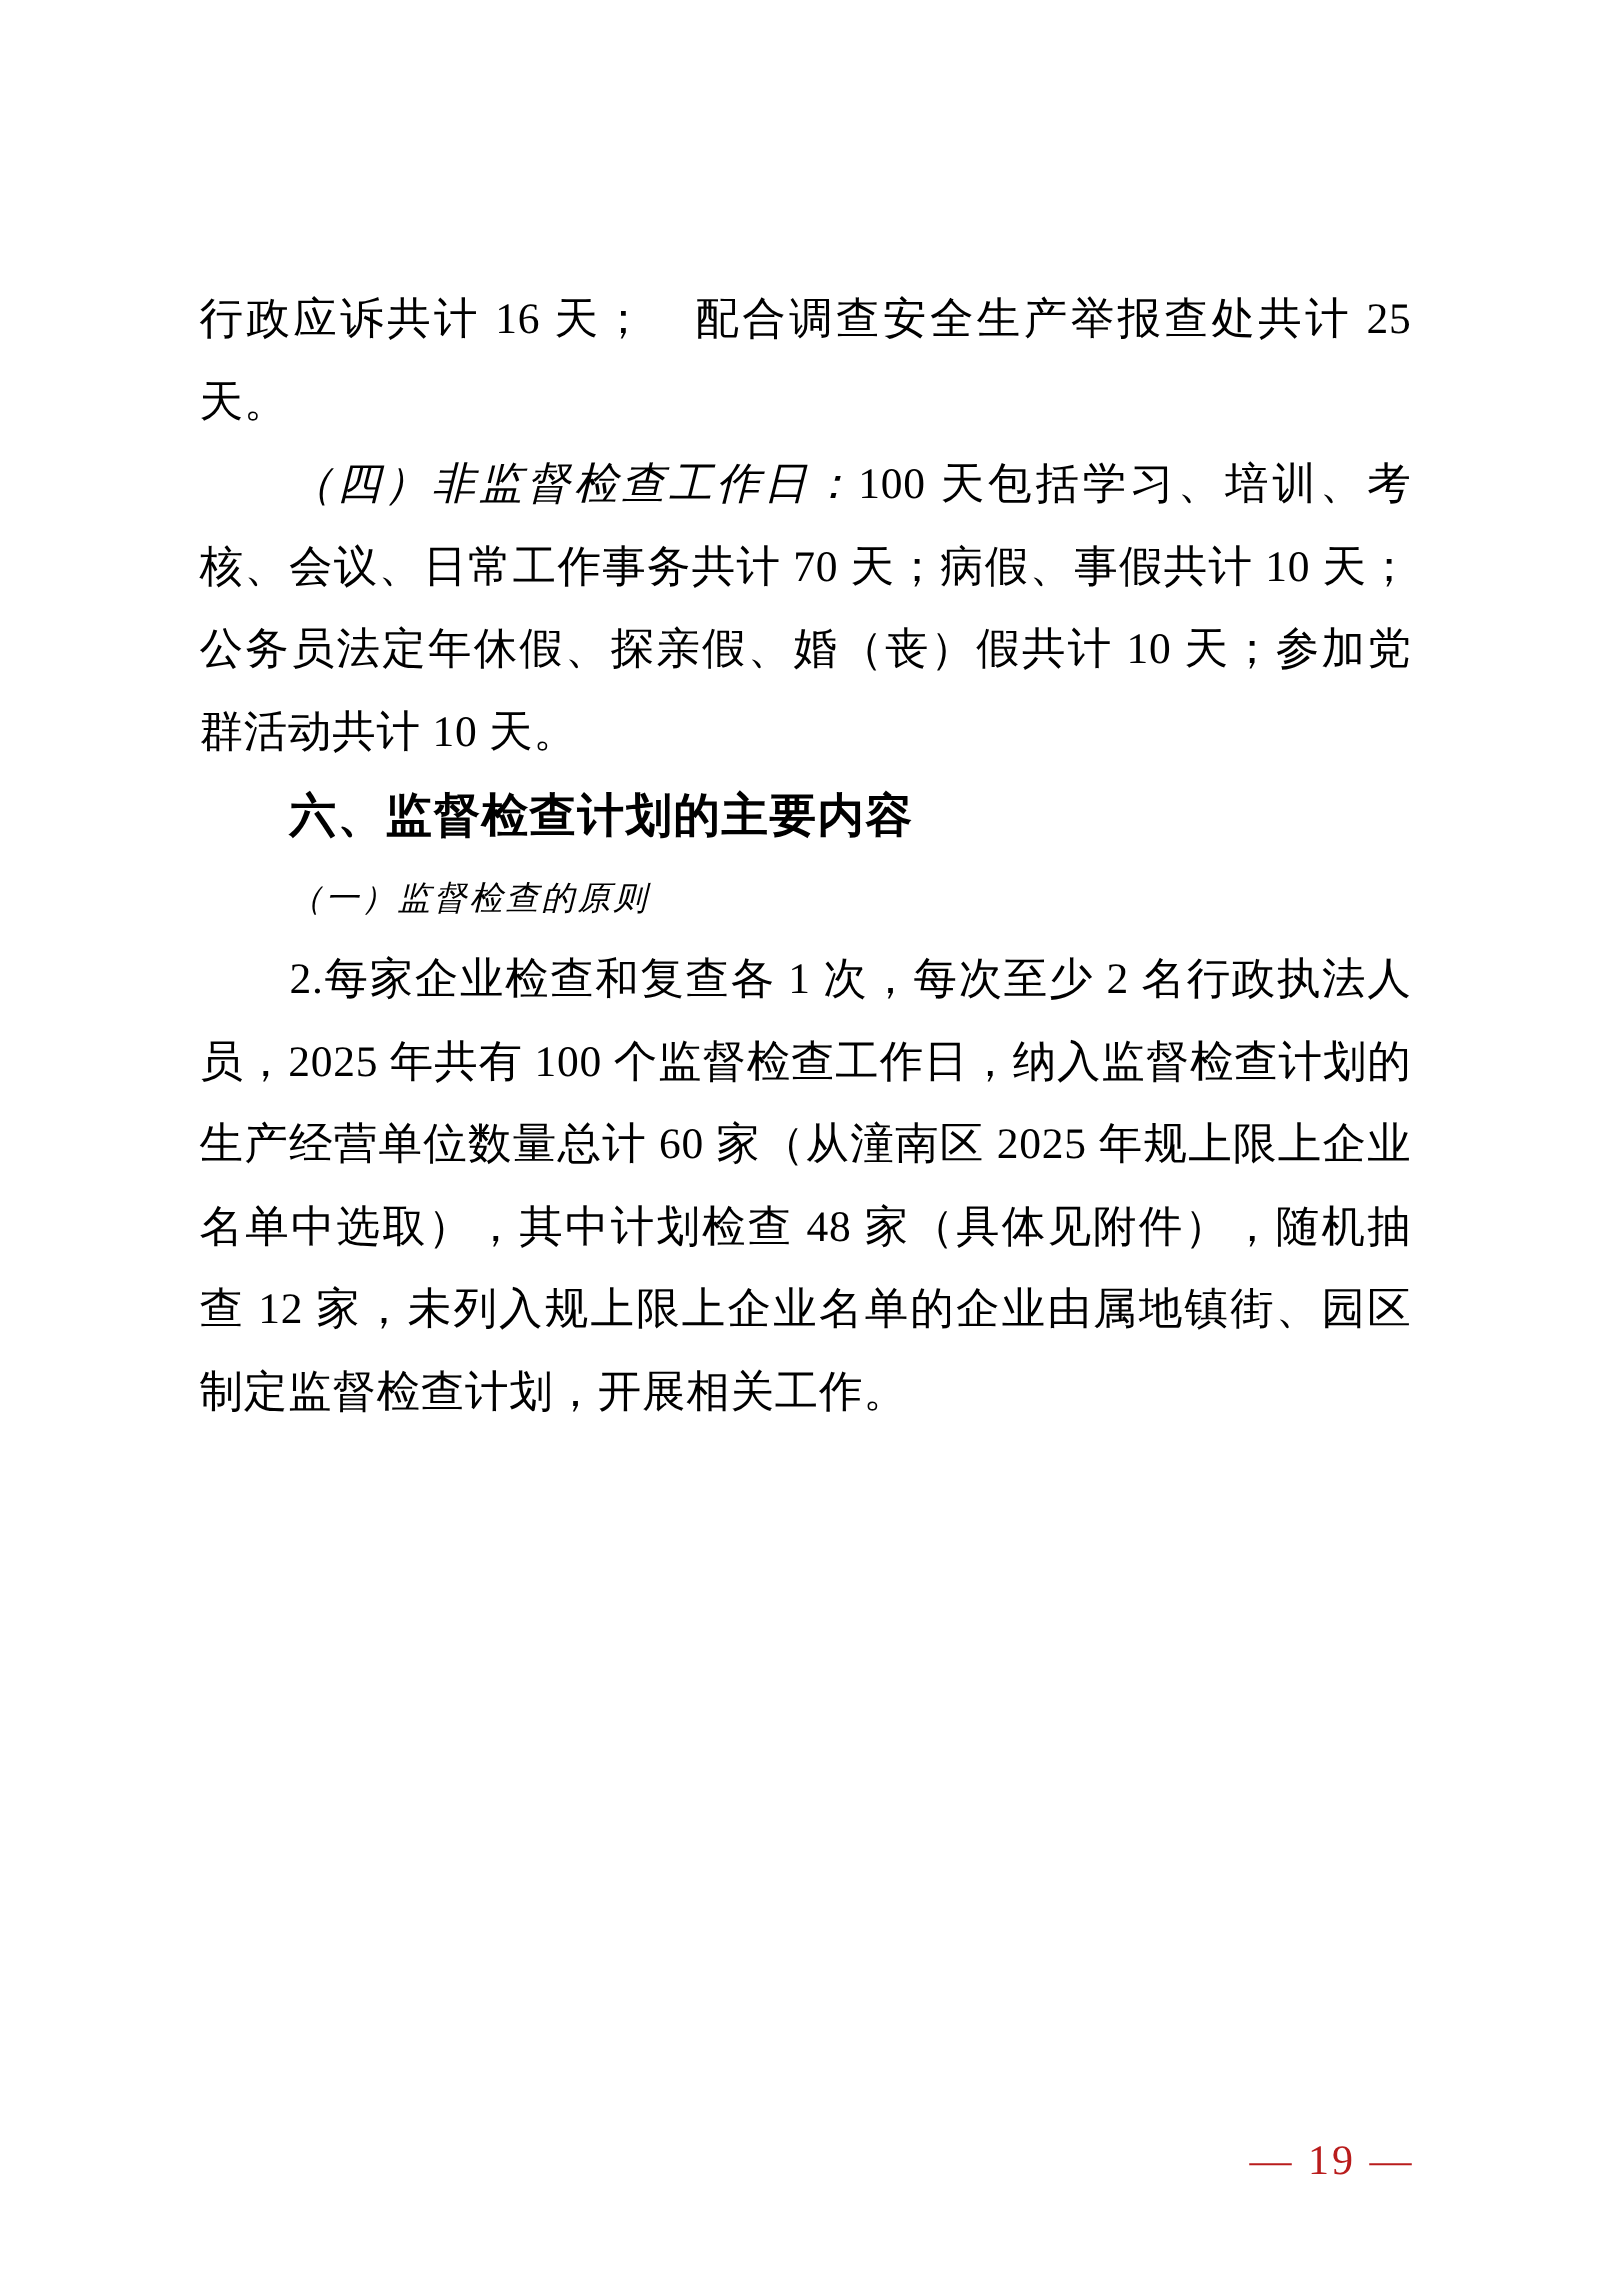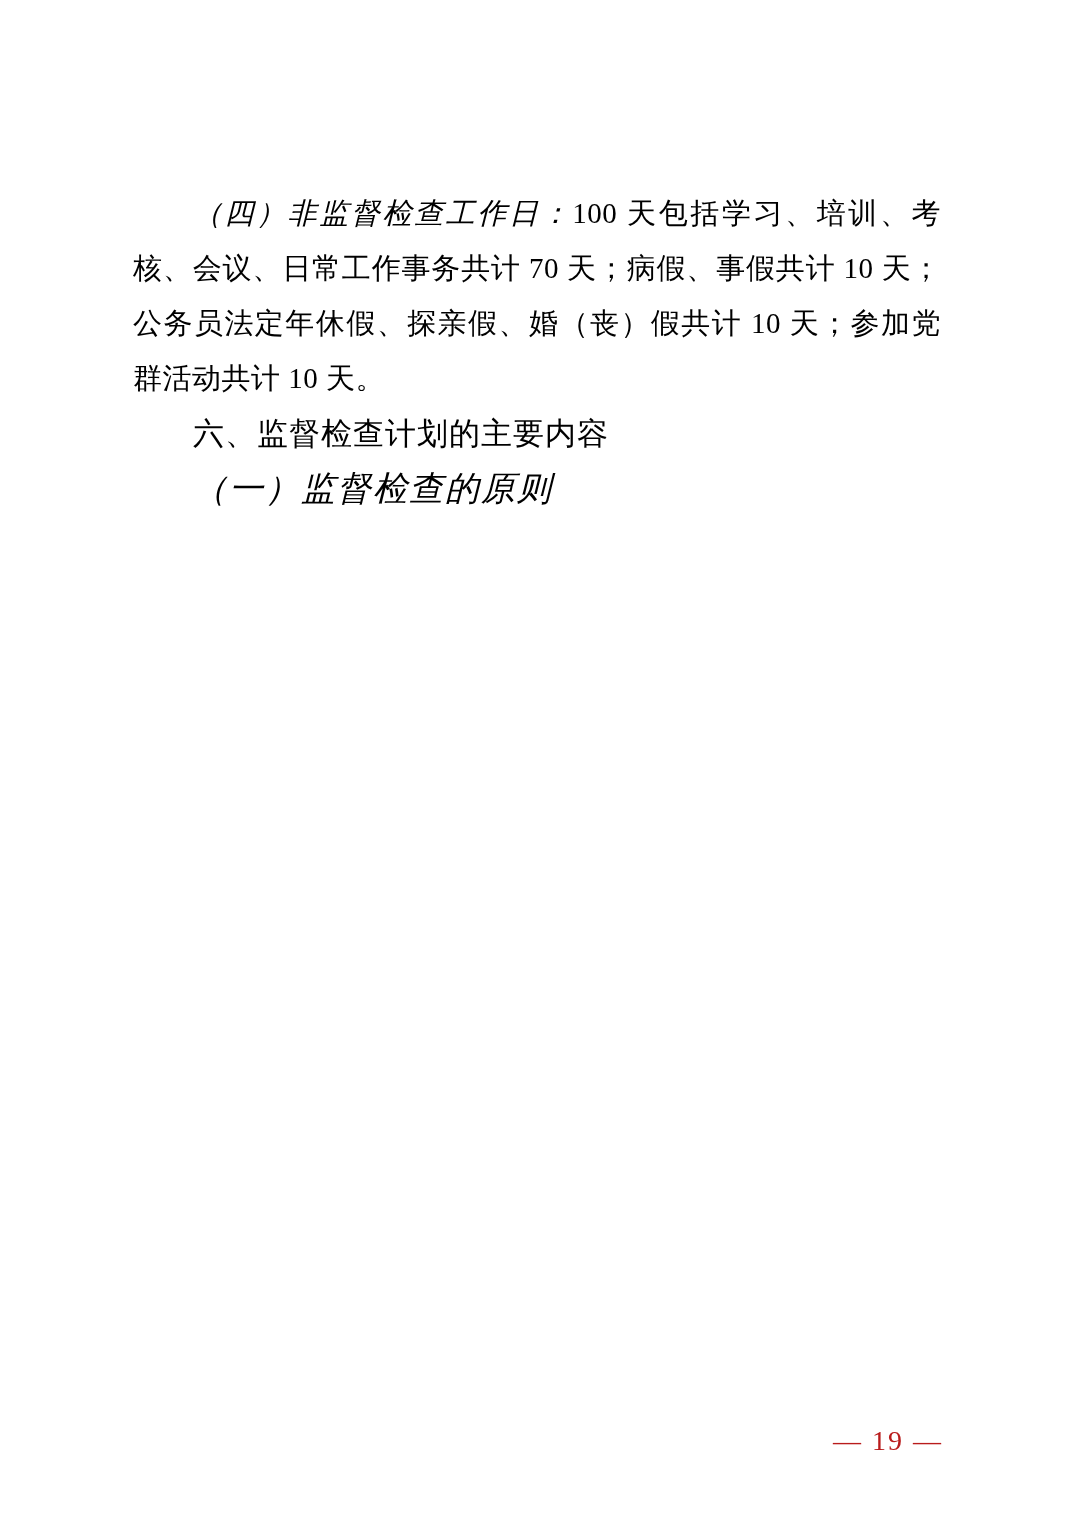--- a/index.html
+++ b/index.html
@@ -32,31 +32,31 @@
   }
   .indent {
     text-indent: 60px;
   }
   .no-indent {
     text-indent: 0;
   }
   h2.heading-hei {
     margin: 0;
     font-family: "Liberation Sans", sans-serif;
-    font-weight: 400;
+    font-weight: 700;
     font-size: 31px;
     line-height: 55px;
     text-indent: 60px;
     letter-spacing: 1px;
   }
   h3.heading-kai {
     margin: 0;
     font-weight: 400;
     font-style: italic;
-    font-size: 34px;
+    font-size: 22px;
     line-height: 55px;
     text-indent: 60px;
     letter-spacing: 2px;
   }
   .kai-label {
     font-style: italic;
   }
   .page-footer {
     position: absolute;
     right: 131px;
@@ -67,27 +67,29 @@
     letter-spacing: 2px;
     white-space: nowrap;
   }
 </style>
 </head>
 <body>
 
 <div class="page">
   <main class="doc-body">
 
+    <p class="body no-indent">行政应诉共计 16 天；　配合调查安全生产举报查处共计 25 天。</p>
 
     <p class="body indent"><span class="kai-label">（四）非监督检查工作日：</span><span>100 天包括学习、培训、考核、会议、日常工作事务共计 70 天；病假、事假共计 10 天；公务员法定年休假、探亲假、婚（丧）假共计 10 天；参加党群活动共计 10 天。</span></p>
 
     <h2 class="heading-hei">六、监督检查计划的主要内容</h2>
 
     <h3 class="heading-kai">（一）监督检查的原则</h3>
 
 
+    <p class="body indent">2.每家企业检查和复查各 1 次，每次至少 2 名行政执法人员，2025 年共有 100 个监督检查工作日，纳入监督检查计划的生产经营单位数量总计 60 家（从潼南区 2025 年规上限上企业名单中选取），其中计划检查 48 家（具体见附件），随机抽查 12 家，未列入规上限上企业名单的企业由属地镇街、园区制定监督检查计划，开展相关工作。</p>
 
   </main>
 
   <footer class="page-footer">
     <span>— 19 —</span>
   </footer>
 </div>
 
 </body></html>

